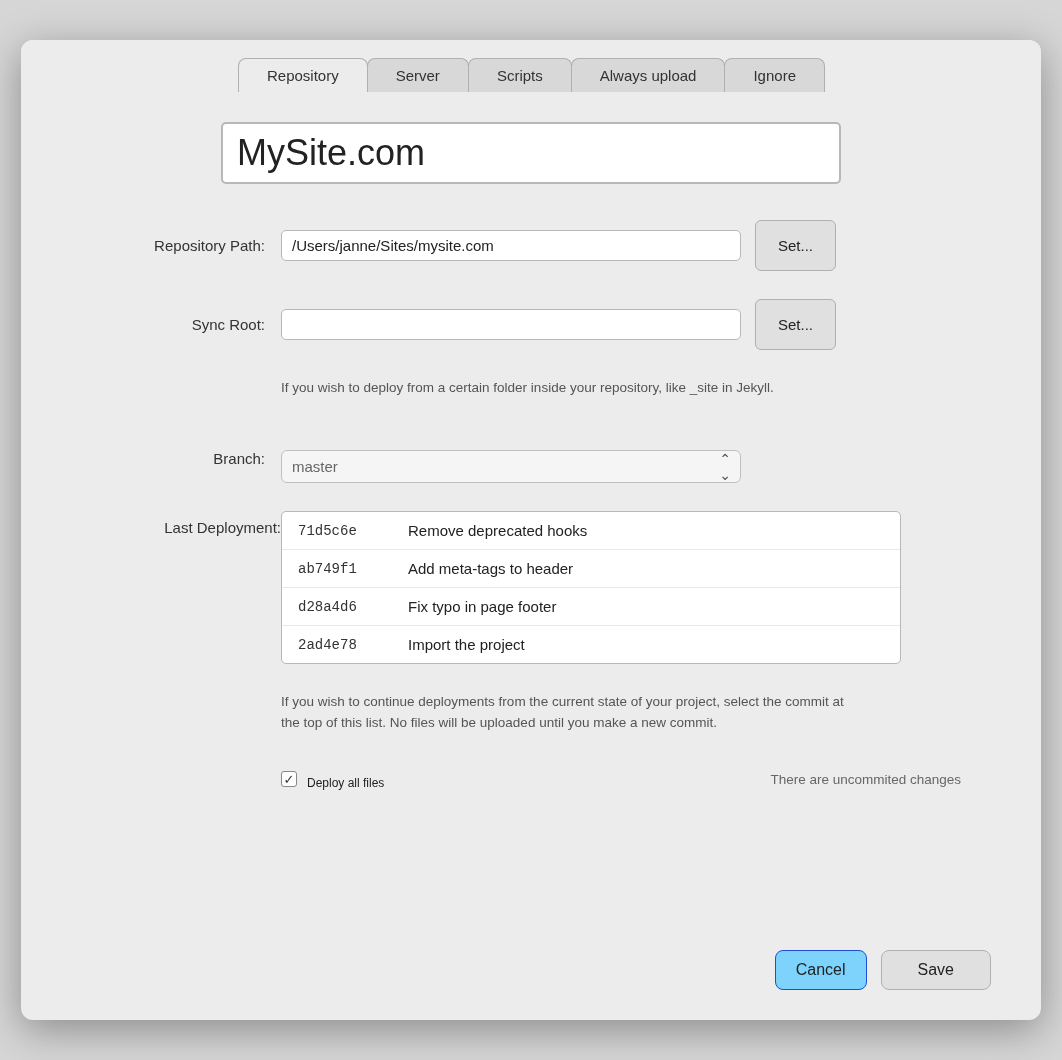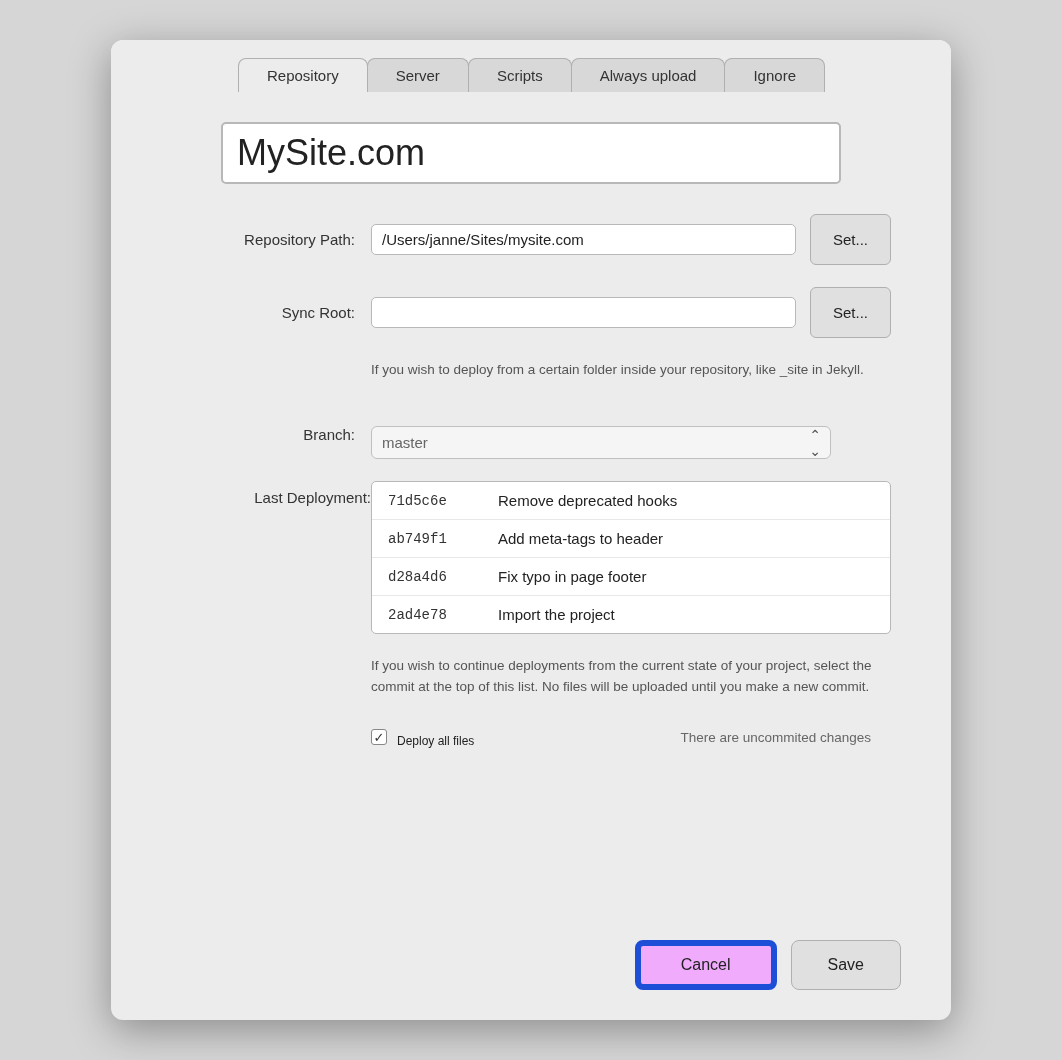--- a/index.html
+++ b/index.html
@@ -12,21 +12,21 @@
       width: 1062px;
       height: 1060px;
       background-color: #d6d6d6;
       font-family: -apple-system, BlinkMacSystemFont, "Helvetica Neue", Arial, sans-serif;
       display: flex;
       align-items: center;
       justify-content: center;
     }
 
     .dialog {
-      width: 840px;
+      width: 1020px;
       height: 980px;
       background-color: #ececec;
       border-radius: 12px;
       box-shadow: 0 10px 40px rgba(0,0,0,0.35);
       display: flex;
       flex-direction: column;
       overflow: hidden;
     }
 
     
@@ -62,21 +62,21 @@
     .tab:first-child {
       border-radius: 8px 8px 0 0;
     }
 
     
     .content {
       flex: 1;
       padding: 30px 60px 30px 60px;
       display: flex;
       flex-direction: column;
-      gap: 8px;
+      gap: 14px;
     }
 
     
     .site-name-row {
       display: flex;
       justify-content: center;
       margin-bottom: 22px;
     }
 
     .site-name-input {
@@ -275,24 +275,24 @@
 
     
     .button-row {
       display: flex;
       justify-content: flex-end;
       padding: 20px 50px 30px 50px;
       gap: 14px;
     }
 
     .cancel-button {
-      padding: 10px 40px;
+      padding: 10px 20px;
       font-size: 16px;
-      background-color: #f0abfc;
-      border: 6px solid #1d4ed8;
+      background-color: #7dd3fc;
+      border: 1px solid #1d4ed8;
       border-radius: 8px;
       cursor: pointer;
       color: #222;
     }
 
     .save-button {
       padding: 10px 36px;
       font-size: 16px;
       background-color: #e0e0e0;
       border: 1px solid #b0b0b0;

